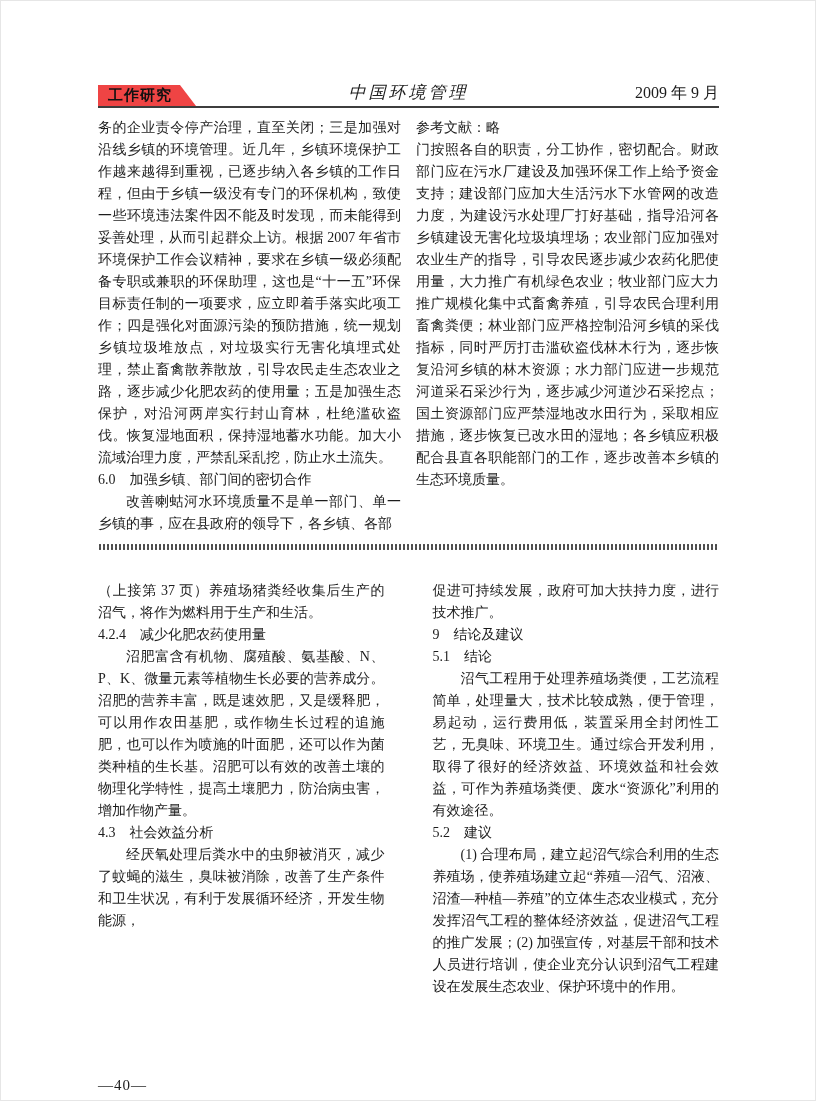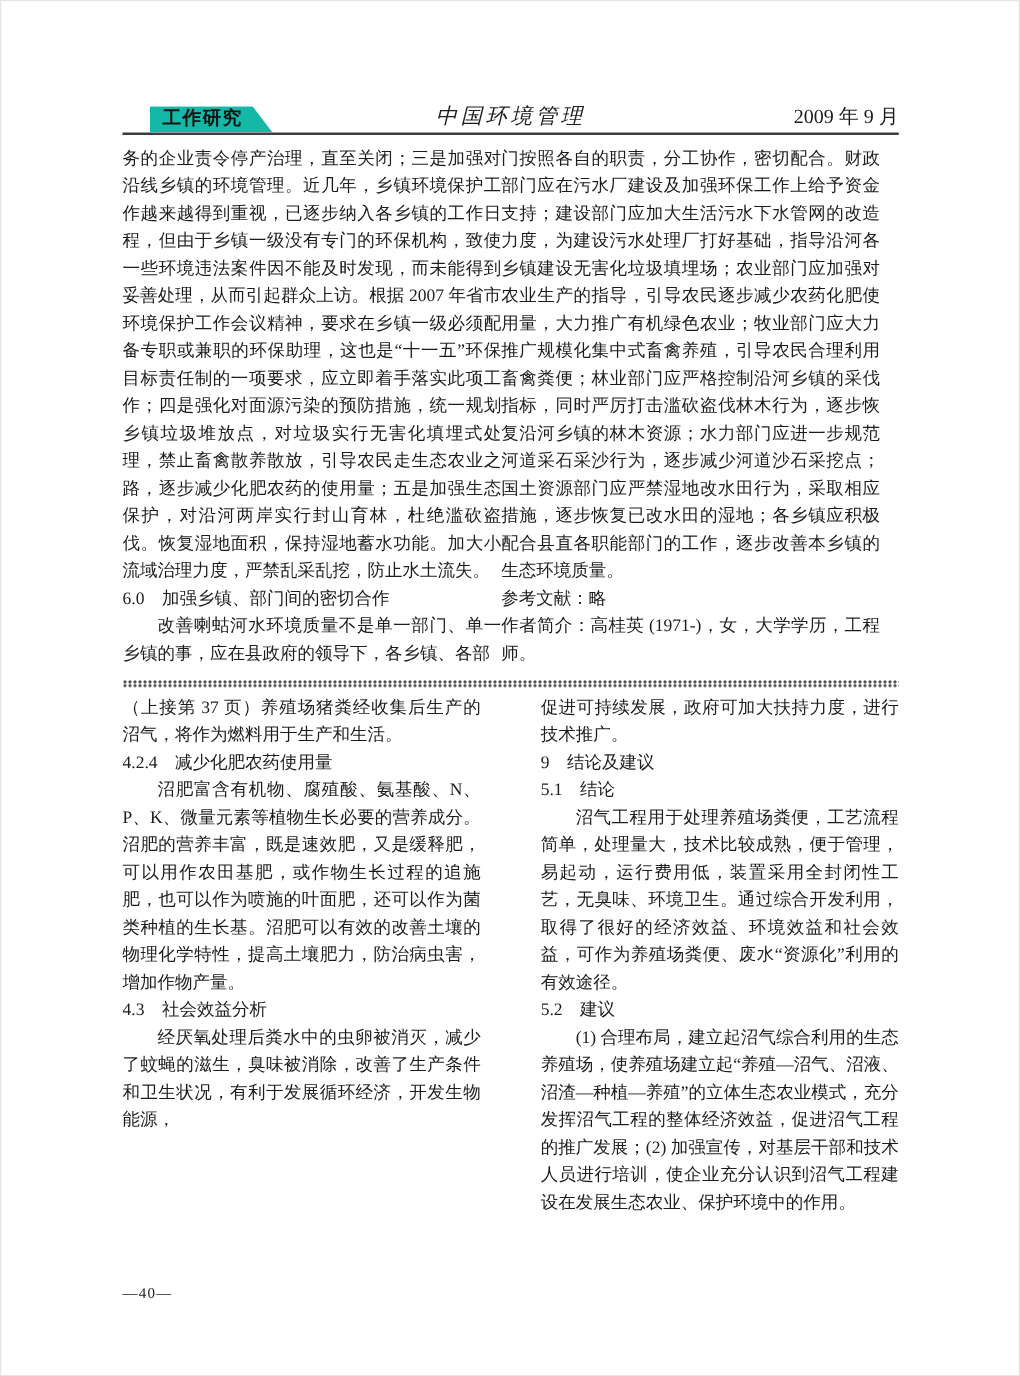--- a/index.html
+++ b/index.html
@@ -12,78 +12,76 @@
     box-sizing:border-box;width:816px;height:1101px;
     border:1px solid #e6e6e6;background:#fff;position:relative;
   }
   
   .header{
     position:relative;margin:80px 96px 0 97px;height:25px;
     border-bottom:2px solid #3d3d3d;
   }
   .section-tab{
     position:absolute;left:0;bottom:0;height:21px;line-height:21px;
-    background:#14b8a6;color:#111;
+    background:#ef4444;color:#111;
     padding:0 24px 0 10px;font-size:15px;font-weight:600;letter-spacing:1px;
     clip-path:polygon(0 0,calc(100% - 16px) 0,100% 100%,0 100%);
-    margin-left:22px;
   }
   .journal-title{
     position:absolute;left:50%;bottom:2px;transform:translateX(-50%);
     font-size:17px;letter-spacing:3px;white-space:nowrap;font-style:italic;
   }
   .issue-date{
     position:absolute;right:0;bottom:2px;font-size:16px;white-space:nowrap;margin-left:23px;
   }
   
   .columns{
-    display:flex;justify-content:flex-start;
+    display:flex;justify-content:space-between;
     margin:9px 96px 0 97px;
   }
   .col{
     width:303px;font-size:14px;line-height:22px;
     text-align:justify;text-justify:inter-ideograph;
   }
   .col p{margin:0;}
   .col p.indent{text-indent:2em;}
   .heading{margin:0;font-weight:normal;}
   .h-space-around{margin:22px 0;}
   
   .divider{
     margin:9px 96px 0 97px;height:6px;
     background-image:radial-gradient(circle,#4a4a4a 1.1px,rgba(0,0,0,0) 1.4px);
     background-size:4px 3px;
   }
-  .columns.lower{margin-top:6px;gap:48px;}
+  .columns.lower{margin-top:30px;gap:48px;}
   
   .footer{
-    position:absolute;left:97px;top:1026px;font-size:12px;letter-spacing:1px;
+    position:absolute;left:97px;top:1076px;font-size:15px;letter-spacing:1px;
   }
 </style>
 </head>
 <body>
 
 <div class="page">
 
   <div class="header">
     <div class="section-tab">工作研究</div>
     <div class="journal-title">中国环境管理</div>
     <div class="issue-date">2009 年 9 月</div>
   </div>
 
   <div class="columns">
     <div class="col">
       <p>务的企业责令停产治理，直至关闭；三是加强对沿线乡镇的环境管理。近几年，乡镇环境保护工作越来越得到重视，已逐步纳入各乡镇的工作日程，但由于乡镇一级没有专门的环保机构，致使一些环境违法案件因不能及时发现，而未能得到妥善处理，从而引起群众上访。根据 2007 年省市环境保护工作会议精神，要求在乡镇一级必须配备专职或兼职的环保助理，这也是“十一五”环保目标责任制的一项要求，应立即着手落实此项工作；四是强化对面源污染的预防措施，统一规划乡镇垃圾堆放点，对垃圾实行无害化填埋式处理，禁止畜禽散养散放，引导农民走生态农业之路，逐步减少化肥农药的使用量；五是加强生态保护，对沿河两岸实行封山育林，杜绝滥砍盗伐。恢复湿地面积，保持湿地蓄水功能。加大小流域治理力度，严禁乱采乱挖，防止水土流失。</p>
       <p class="heading">6.0　加强乡镇、部门间的密切合作</p>
       <p class="indent">改善喇蛄河水环境质量不是单一部门、单一乡镇的事，应在县政府的领导下，各乡镇、各部</p>
     </div>
     <div class="col">
+      <p>参考文献：略</p>
       <p>门按照各自的职责，分工协作，密切配合。财政部门应在污水厂建设及加强环保工作上给予资金支持；建设部门应加大生活污水下水管网的改造力度，为建设污水处理厂打好基础，指导沿河各乡镇建设无害化垃圾填埋场；农业部门应加强对农业生产的指导，引导农民逐步减少农药化肥使用量，大力推广有机绿色农业；牧业部门应大力推广规模化集中式畜禽养殖，引导农民合理利用畜禽粪便；林业部门应严格控制沿河乡镇的采伐指标，同时严厉打击滥砍盗伐林木行为，逐步恢复沿河乡镇的林木资源；水力部门应进一步规范河道采石采沙行为，逐步减少河道沙石采挖点；国土资源部门应严禁湿地改水田行为，采取相应措施，逐步恢复已改水田的湿地；各乡镇应积极配合县直各职能部门的工作，逐步改善本乡镇的生态环境质量。</p>
-      <p>参考文献：略</p>
-      <p>作者简介：高桂英 (1971-)，女，大学学历，工程师。</p>
     </div>
   </div>
 
   <div class="divider"></div>
 
   <div class="columns lower">
     <div class="col">
       <p>（上接第 37 页）养殖场猪粪经收集后生产的沼气，将作为燃料用于生产和生活。</p>
       <p class="heading">4.2.4　减少化肥农药使用量</p>
       <p class="indent">沼肥富含有机物、腐殖酸、氨基酸、N、P、K、微量元素等植物生长必要的营养成分。沼肥的营养丰富，既是速效肥，又是缓释肥，可以用作农田基肥，或作物生长过程的追施肥，也可以作为喷施的叶面肥，还可以作为菌类种植的生长基。沼肥可以有效的改善土壤的物理化学特性，提高土壤肥力，防治病虫害，增加作物产量。</p>

